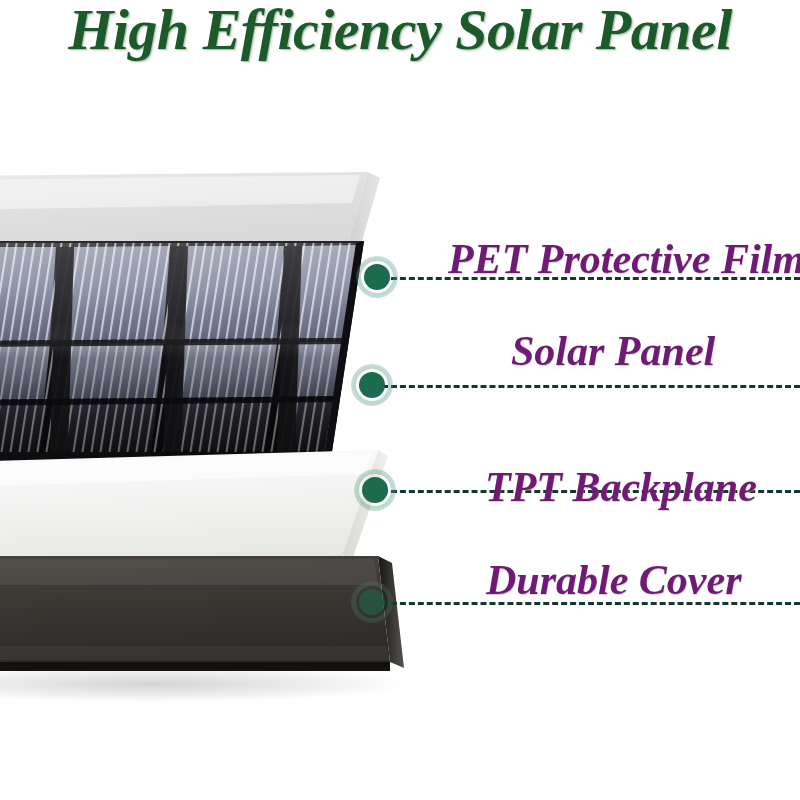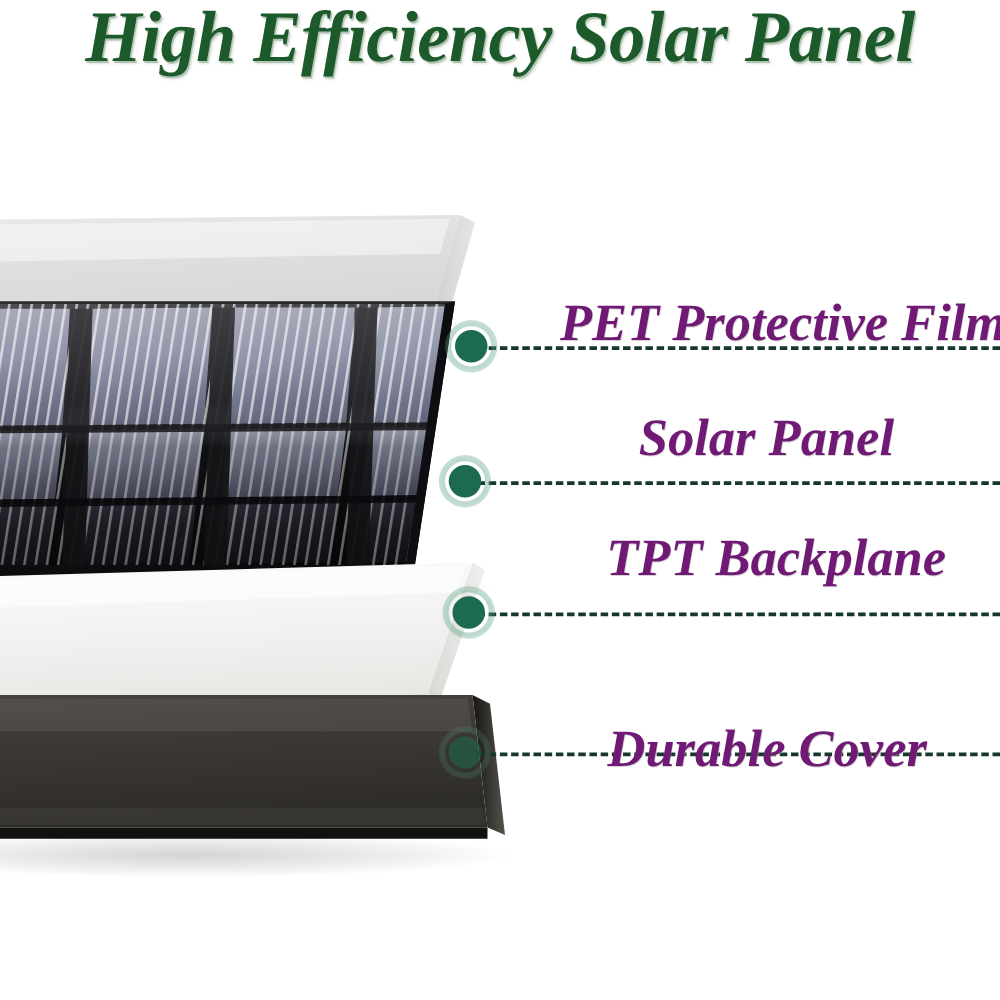--- a/index.html
+++ b/index.html
@@ -53,22 +53,22 @@
     font-family: "Liberation Serif", serif;
     font-weight: 700;
     font-style: italic;
     font-size: 42px;
     color: #701a75;
     white-space: nowrap;
     text-shadow: 0.5px 0.5px 0 rgba(170,170,170,0.5);
   }
   #label-pet   { left: 448px; top: 235px; }
   #label-solar { left: 511px; top: 327px; }
-  #label-tpt   { left: 485px; top: 423px; text-align: right; }
-  #label-cover { left: 486px; top: 576px; }
+  #label-tpt   { left: 485px; top: 463px; text-align: right; }
+  #label-cover { left: 486px; top: 556px; }
 
   
   .leader {
     position: absolute;
     height: 0;
     border-top: 3px dashed #16372b;
   }
   #leader-1 { left: 382px; top: 277px; width: 418px; }
   #leader-2 { left: 382px; top: 385px; width: 418px; }
   #leader-3 { left: 382px; top: 490px; width: 418px; }

